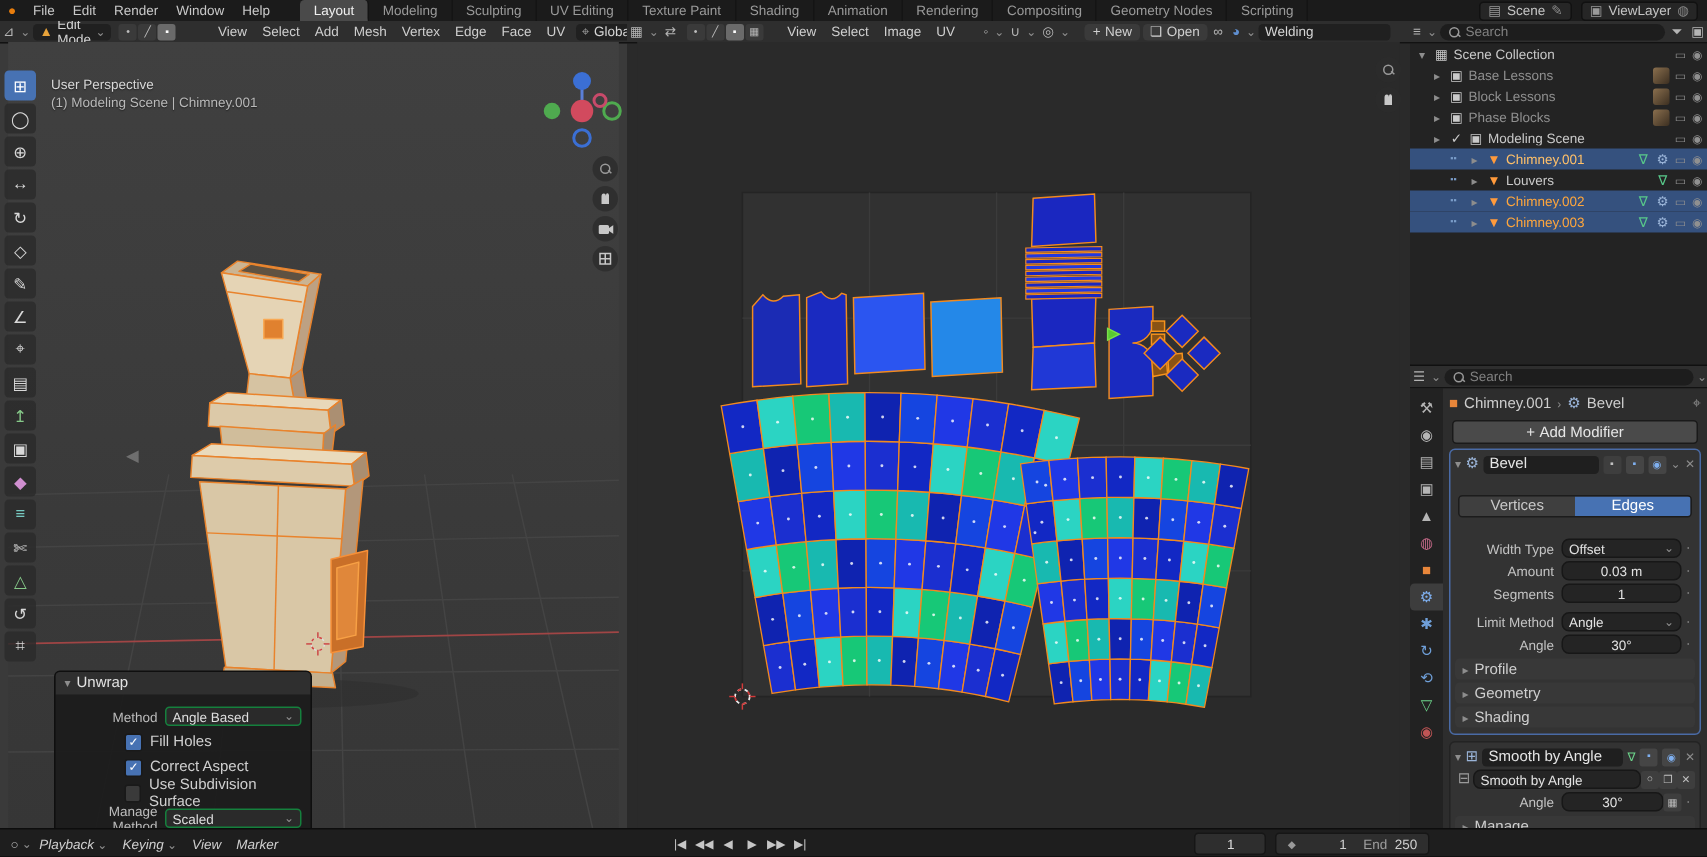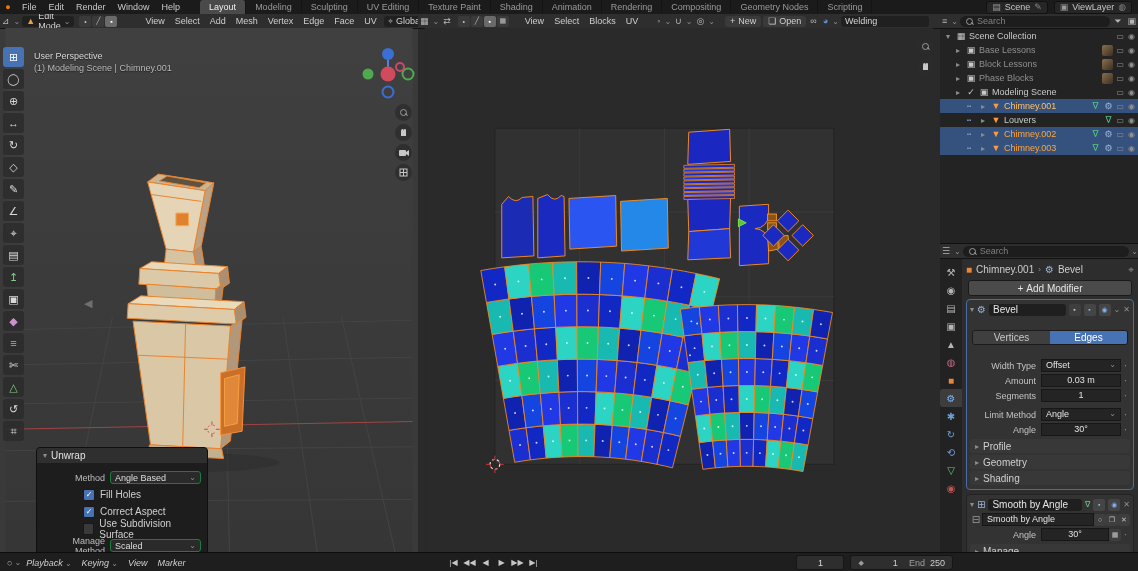--- a/index.html
+++ b/index.html
@@ -89,22 +89,22 @@
   .mod-name{flex:1;background:#1f1f1f;border-radius:3px;height:12px;display:flex;align-items:center;
             padding:0 4px;color:#e5e5e5;}
   .mtog{width:12px;height:12px;background:#3e3e3e;border-radius:2px;display:flex;align-items:center;
         justify-content:center;font-size:7px;color:#c0c0c0;}
   .mtog.on{color:#7fb0f0;background:#454545;}
   .seg{display:flex;height:13px;margin:13px 2px;border-radius:3px;overflow:hidden;border:1px solid #1c1c1c;}
   .seg div{flex:1;display:flex;align-items:center;justify-content:center;background:#3f3f3f;color:#c9c9c9;}
   .seg div.active{background:#4772b3;color:#fff;}
   .prow{display:flex;align-items:center;height:15px;}
   .plabel{width:66px;text-align:right;margin-right:5px;color:#c3c3c3;font-size:9px;}
-  .pfield{flex:1;background:#242424;border:1px solid #171717;border-radius:0;height:11px;display:flex;
-          align-items:flex-start;padding:0 4px;color:#e2e2e2;font-size:9px;}
+  .pfield{flex:1;background:#242424;border:1px solid #171717;border-radius:5px;height:11px;display:flex;
+          align-items:center;padding:0 4px;color:#e2e2e2;font-size:9px;}
   .pfield.center{justify-content:center;}
   .pfield .cv{margin-left:auto;}
   .pdot{width:9px;text-align:center;color:#8a8a8a;}
   .subpanel{height:14px;display:flex;align-items:center;gap:4px;padding:0 5px;background:#383838;
             border-radius:3px;margin:2px 0;color:#cfcfcf;}
   #smooth-panel{background:#333;border:1px solid #232323;border-radius:4px;margin-top:4px;padding:2px 3px;}
   
   #timeline{left:0;top:552px;width:1138px;height:19px;background:#1e1e1e;border-top:1px solid #0d0d0d;
             display:flex;align-items:center;font-size:9px;}
   .pbbtn{width:16px;height:13px;display:flex;align-items:center;justify-content:center;color:#c6c6c6;font-size:8px;}
@@ -348,21 +348,21 @@
       <span class="hicon">⇄</span>
       <div class="selmode">
         <div class="smbtn">•</div>
         <div class="smbtn">╱</div>
         <div class="smbtn active">▪</div>
         <div class="smbtn">▦</div>
       </div>
       <div id="uv-menus" style="display:flex;margin-left:6px;">
           <span class="hmenu">View</span>
           <span class="hmenu">Select</span>
-          <span class="hmenu">Blocks</span>
+          <span class="hmenu">Image</span>
           <span class="hmenu">UV</span>
         </div>
       <span class="hicon" style="margin-left:10px;">◦</span>
       <span class="chev">⌄</span>
       <span class="hicon">∪</span>
       <span class="chev">⌄</span>
       <span class="hicon">◎</span>
       <span class="chev">⌄</span>
       <div class="pillbtn" style="margin-left:8px;">
         <span>+</span>

